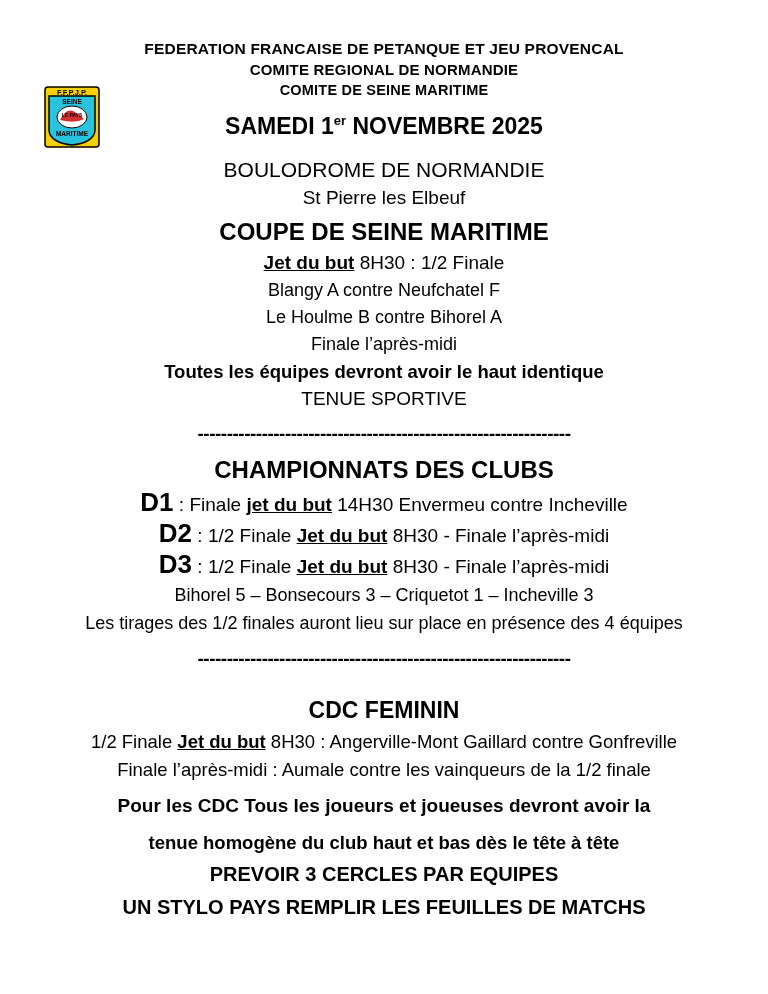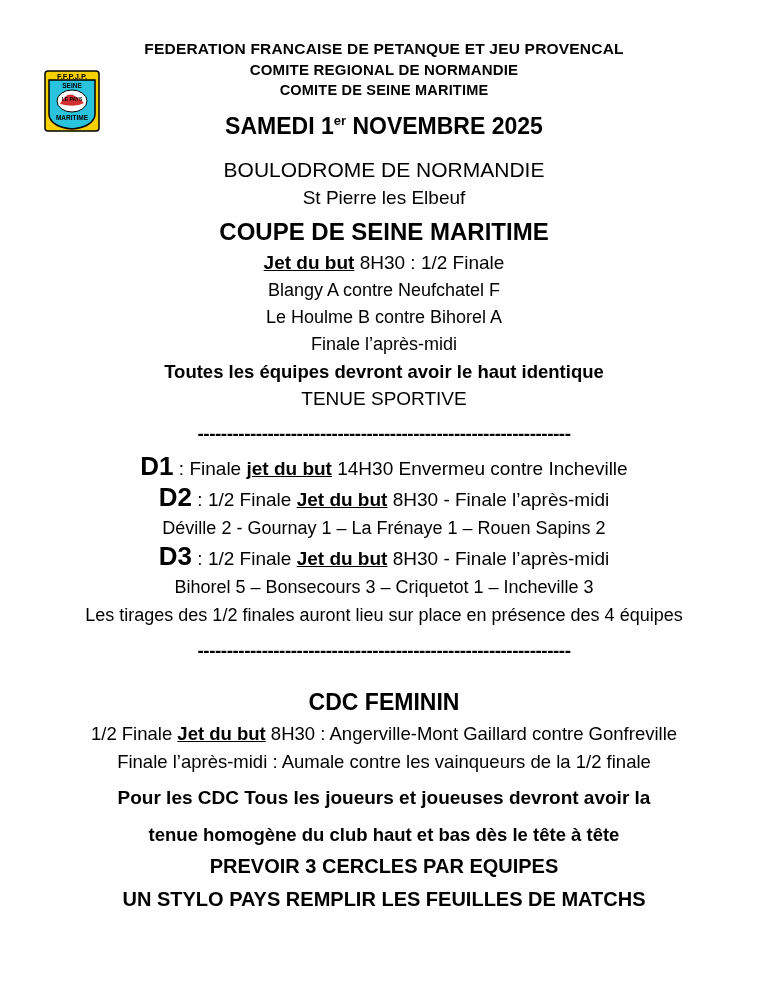--- a/index.html
+++ b/index.html
@@ -23,21 +23,21 @@
     padding: 38px 24px 0 24px;
   }
   .center { text-align: center; }
   .b { font-weight: bold; }
   .u { text-decoration: underline; }
 
   
   .logo {
     position: absolute;
     left: 44px;
-    top: 70px;
+    top: 86px;
     width: 56px;
     height: 62px;
   }
   .logo svg { display: block; }
 
   
   .hdr-line {
     font-weight: bold;
     font-size: 15.5px;
     letter-spacing: 0.2px;
@@ -180,25 +180,25 @@
 
   <div class="center row19"><span class="b u">Jet du but</span><span> 8H30 : 1/2 Finale</span></div>
   <div class="center row18">Blangy A contre Neufchatel F</div>
   <div class="center row18">Le Houlme B contre  Bihorel A</div>
   <div class="center row18">Finale l’après-midi</div>
   <div class="center equipes-line">Toutes les équipes devront avoir le haut identique</div>
   <div class="center tenue-line">TENUE SPORTIVE</div>
 
   <div class="center sep">----------------------------------------------------------------</div>
 
+  <div class="center section-title">CHAMPIONNATS DES CLUBS</div>
 
   <div class="center div-line"><span class="div-label">D1</span><span> :  Finale </span><span class="b u">jet du but</span><span> 14H30 Envermeu contre Incheville</span></div>
 
   <div class="center div-line"><span class="div-label">D2</span><span> : 1/2 Finale </span><span class="b u">Jet du but</span><span> 8H30  - Finale  l’après-midi</span></div>
-  <div class="center teams-line">Déville 2 - Gournay 1 – La Frénaye 1 – Rouen Sapins 2</div>
 
   <div class="center div-line"><span class="div-label">D3</span><span> : 1/2 Finale </span><span class="b u">Jet du but</span><span> 8H30  - Finale l’après-midi</span></div>
   <div class="center teams-line">Bihorel 5 – Bonsecours 3 – Criquetot 1 – Incheville 3</div>
 
   <div class="center tirage-line">Les tirages des 1/2 finales auront lieu sur place en présence des 4 équipes</div>
 
   <div class="center sep">----------------------------------------------------------------</div>
 
   <div class="center cdc-title">CDC FEMININ</div>
 

